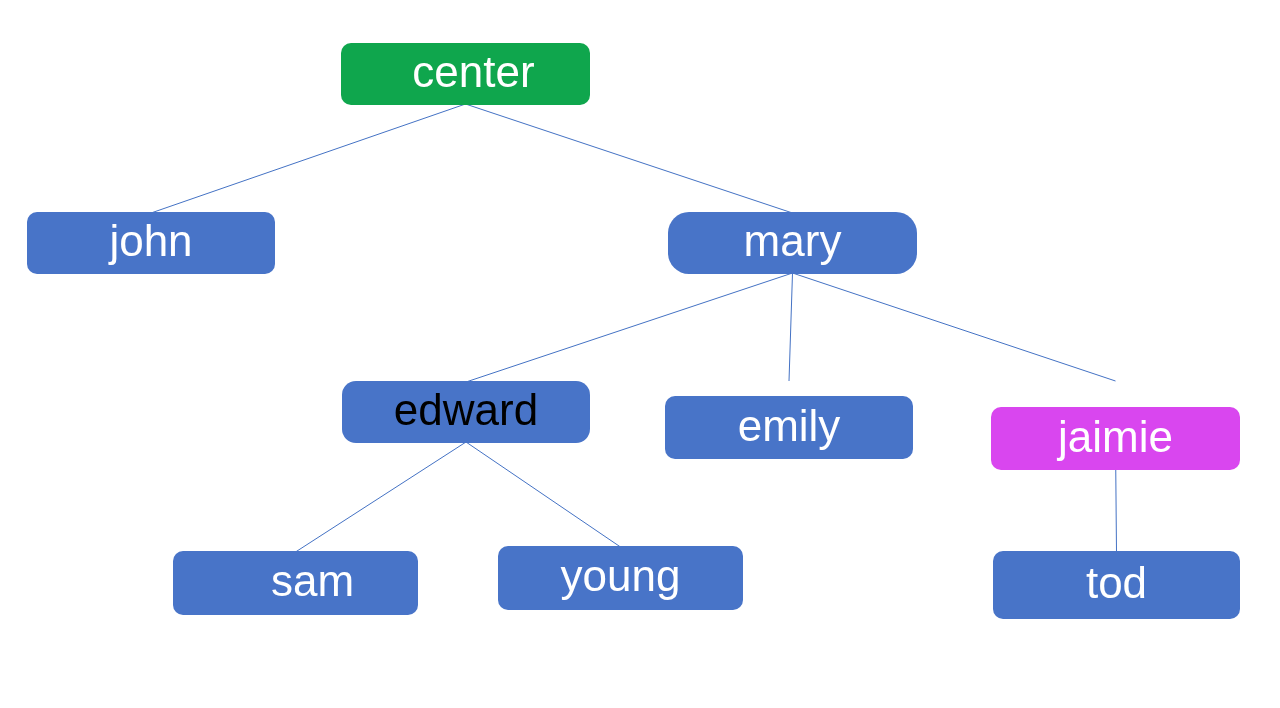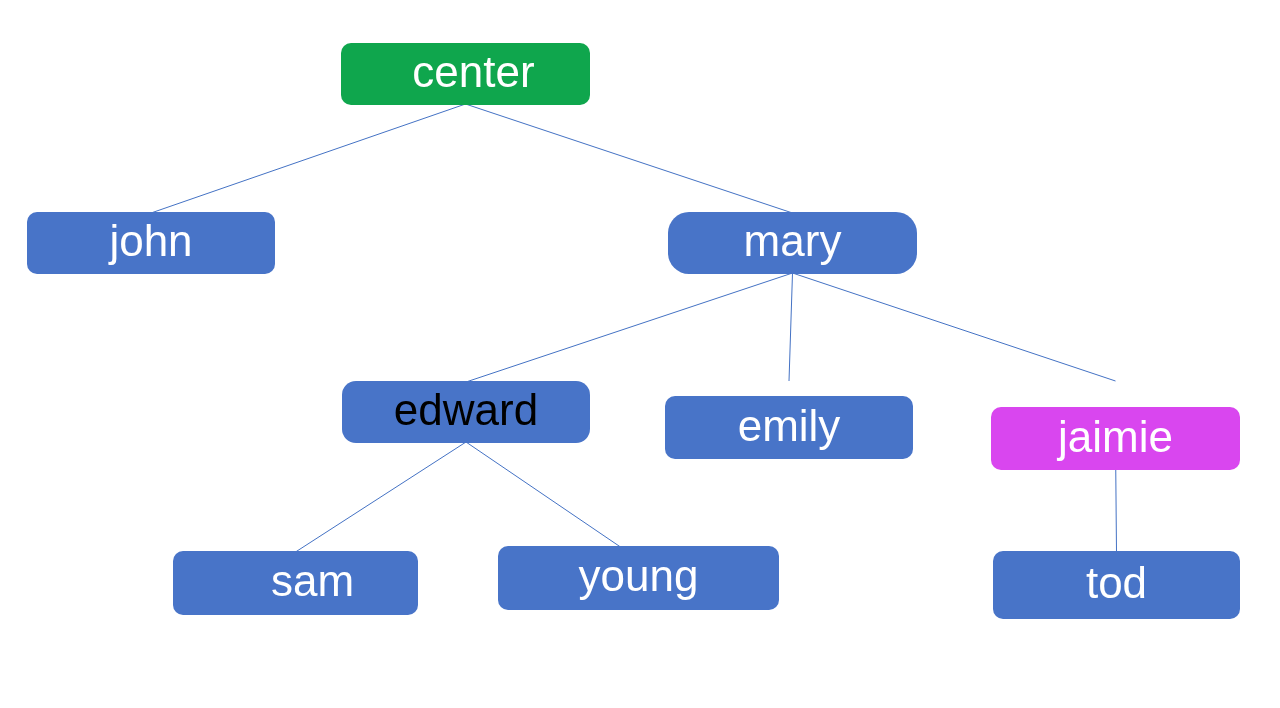--- a/index.html
+++ b/index.html
@@ -37,21 +37,21 @@
     box-sizing: border-box;
   }
   
   #n-center { left: 341px; top: 43px;  width: 249px; height: 62px; }
   #n-john   { left: 27px;  top: 212px; width: 248px; height: 62px; }
   #n-mary   { left: 668px; top: 212px; width: 249px; height: 62px; border-radius: 21px; }
   #n-edward { left: 342px; top: 381px; width: 248px; height: 62px; }
   #n-emily  { left: 665px; top: 380px; width: 248px; height: 63px; margin-top: 16px; }
   #n-jaimie { left: 991px; top: 380px; width: 249px; height: 63px; }
   #n-sam    { left: 173px; top: 551px; width: 245px; height: 64px; padding-left: 34px; }
-  #n-young  { left: 498px; top: 546px; width: 281px; height: 64px; }
+  #n-young  { left: 498px; top: 546px; width: 245px; height: 64px; }
   #n-tod    { left: 993px; top: 551px; width: 247px; height: 68px; text-align: center; }
 </style>
 </head>
 <body>
 
 <div id="canvas">
 
   <svg id="edge-layer" xmlns="http://www.w3.org/2000/svg" width="1280" height="708">
       <line x1="465.5" y1="104" x2="151" y2="213" stroke="#4472C4" stroke-width="1"></line>
       <line x1="465.5" y1="104" x2="792.5" y2="213" stroke="#4472C4" stroke-width="1"></line>

